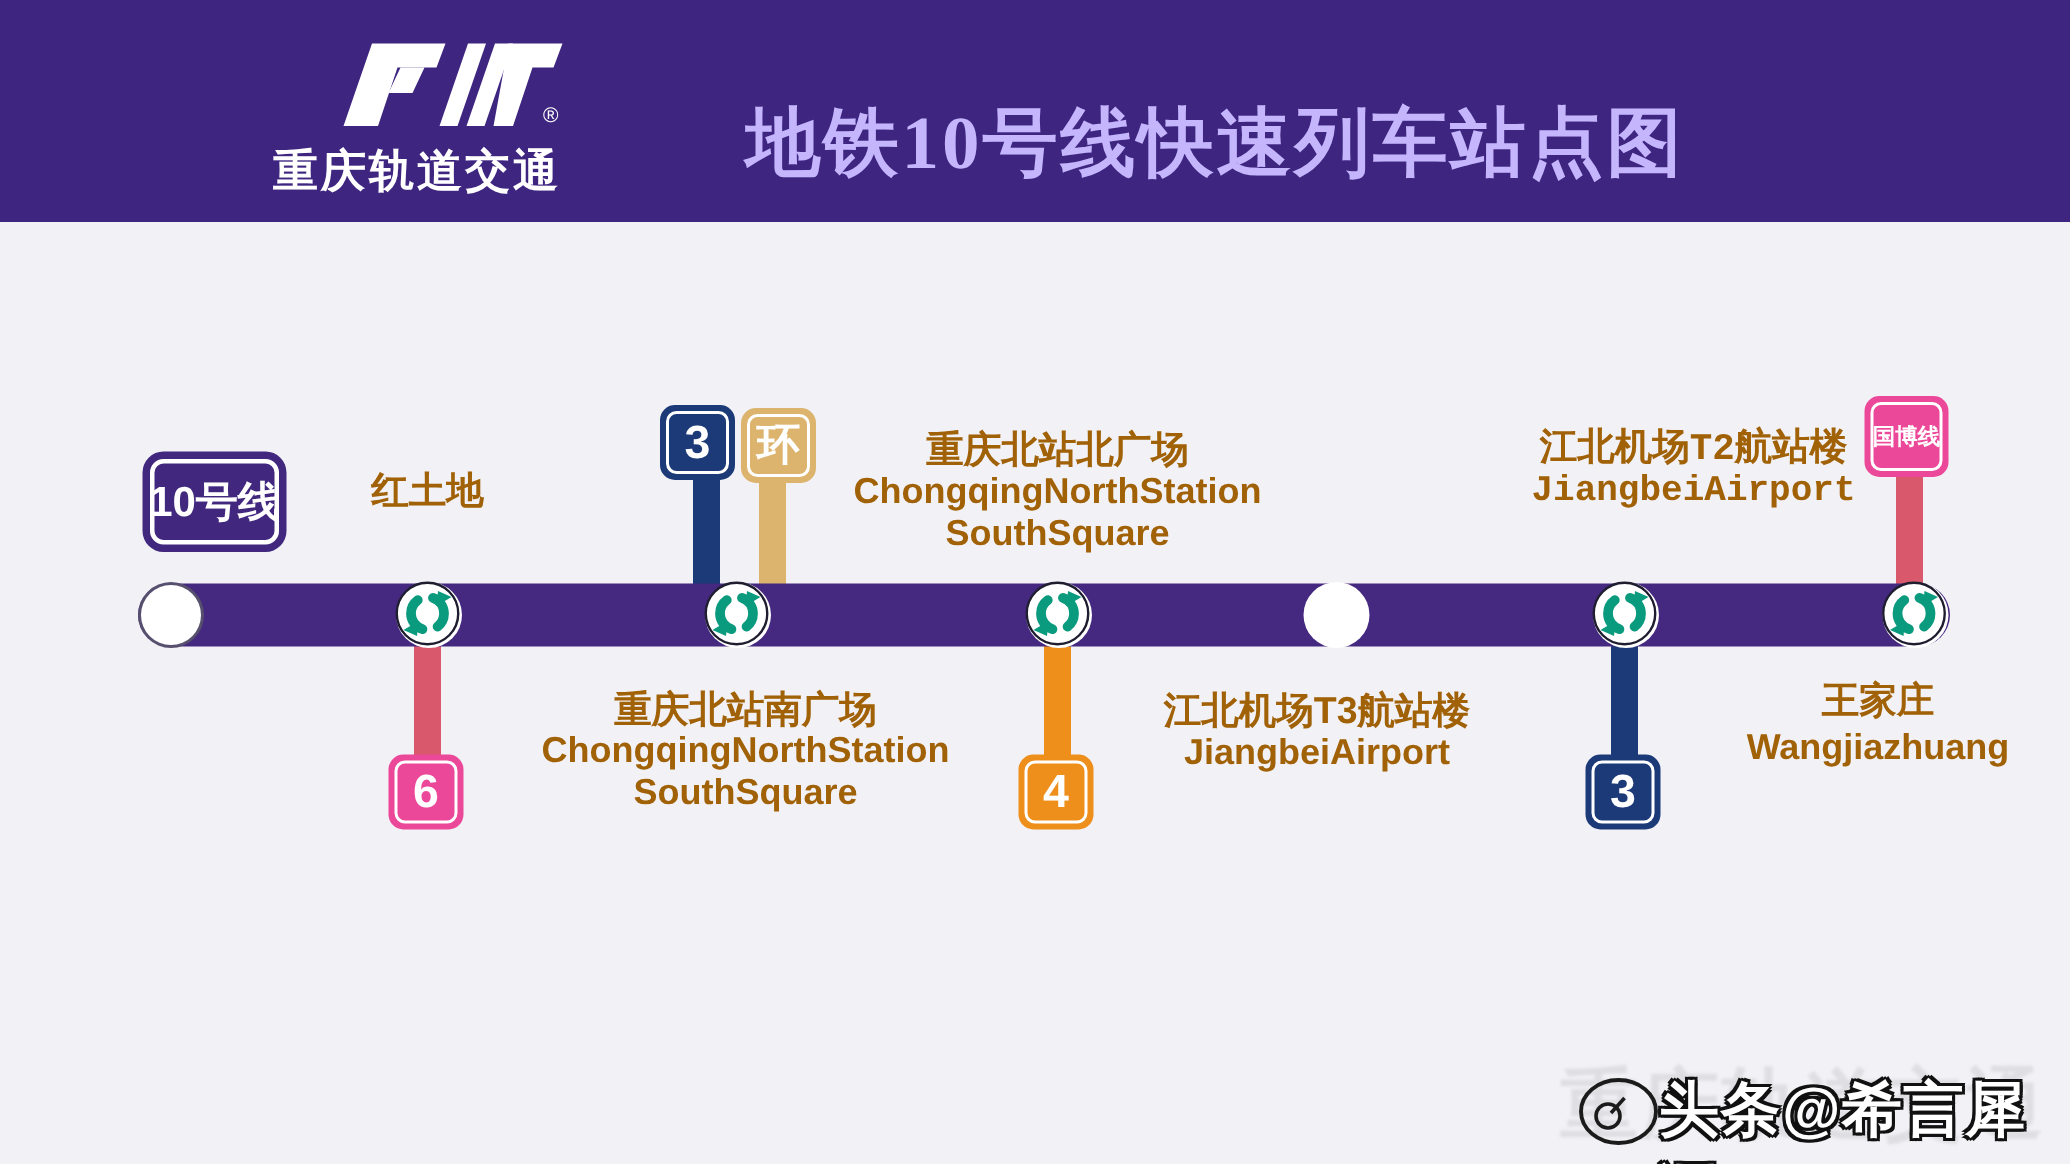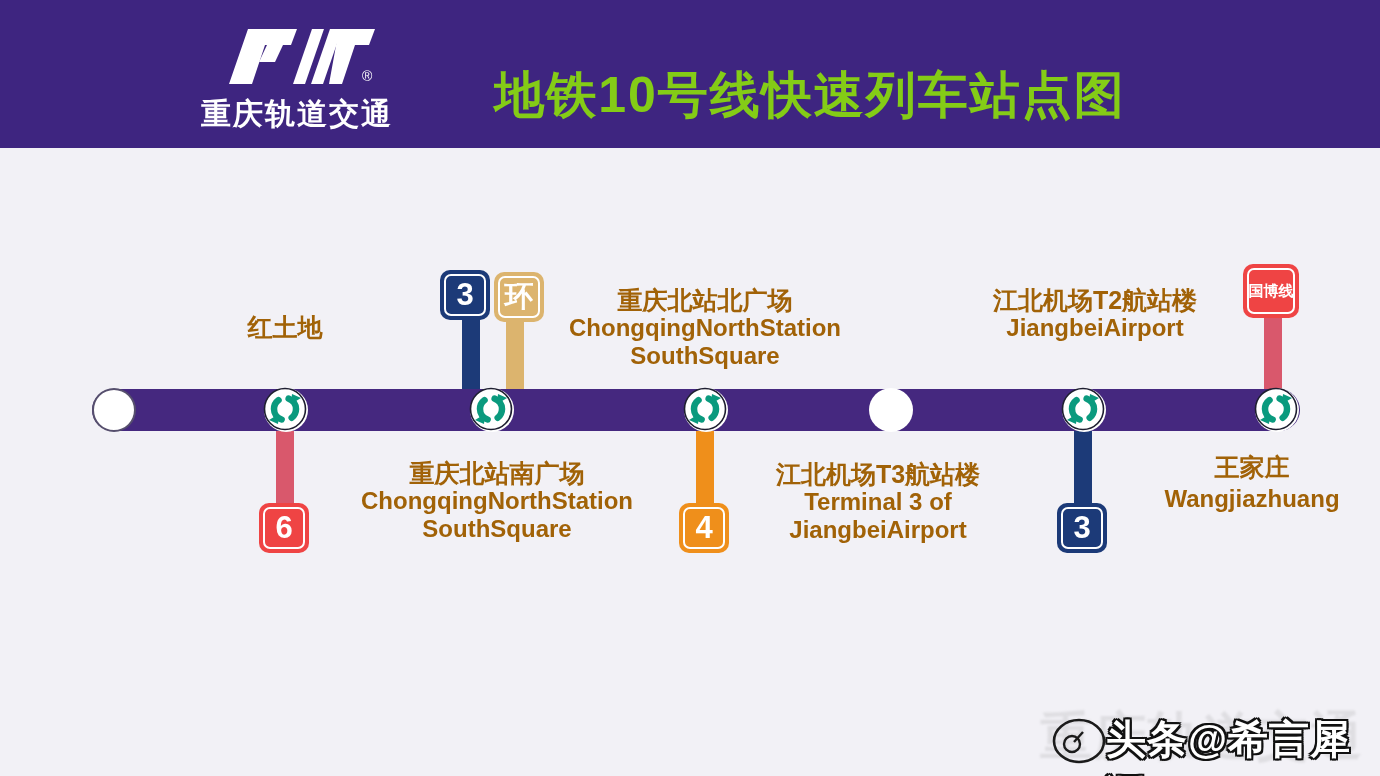--- a/index.html
+++ b/index.html
@@ -2,46 +2,46 @@
 <html><head>
 <meta charset="utf-8">
 <style>
   html,body{margin:0;padding:0;}
   body{font-family:"Liberation Sans",sans-serif;background:#e8e8ec;}
   .stage{position:relative;width:1380px;height:776px;background:#f2f1f6;overflow:hidden;}
 
   
   .banner{position:absolute;left:0;top:0;width:1380px;height:148px;background:#3e2580;}
   .logo-mark{position:absolute;left:205px;top:22px;width:175px;height:68px;}
-  .logo-text{position:absolute;left:182px;top:94px;width:230px;text-align:center;
+  .logo-text{position:absolute;left:182px;top:94px;width:230px;text-align:left;
              color:#fff;font-size:30px;font-weight:bold;letter-spacing:2px;}
   .reg-mark{position:absolute;left:362px;top:68px;color:#fff;font-size:14px;}
   .page-title{position:absolute;left:430px;top:62px;width:760px;text-align:center;
-              color:#84cc16;font-size:50px;font-weight:bold;letter-spacing:2px;}
+              color:#c4b5fd;font-size:50px;font-weight:bold;letter-spacing:2px;font-family:Liberation Serif, serif;}
 
   
   .line-bar{position:absolute;left:92px;top:389px;width:1208px;height:42px;
             background:#45287f;border-radius:22px;z-index:2;}
   .stem{position:absolute;width:18px;z-index:1;}
   .stem.red{background:#d9586c;}
   .stem.navy{background:#1c3a78;}
   .stem.tan{background:#dcb46e;}
   .stem.orange{background:#ef8f1b;}
 
   .node{position:absolute;top:388px;width:44px;height:44px;border-radius:50%;
         background:#fff;z-index:3;box-sizing:border-box;}
   .node.bordered{border:2px solid rgba(30,20,60,.75);}
   .node svg{position:absolute;left:-1px;top:-1px;width:44px;height:44px;}
 
   
   .badge{position:absolute;display:flex;align-items:center;justify-content:center;
          color:#fff;font-weight:bold;z-index:3;border-radius:10px;}
   .badge::before{content:"";position:absolute;inset:4px;border:2.6px solid #fff;border-radius:7px;}
   .badge.sq{width:50px;height:50px;font-size:31px;}
-  .badge.red{background:#ef4444;}
+  .badge.red{background:#ec4899;}
   .badge.navy{background:#1c3a78;}
   .badge.tan{background:#dcb46e;}
   .badge.orange{background:#ef8f1b;}
   .badge.line10{left:95px;top:301px;width:96px;height:67px;background:#41287e;
                 font-size:28px;border-radius:14px;}
   .badge.line10::before{inset:5px;border-width:3px;border-radius:9px;}
   .badge.guobo{left:1243px;top:264px;width:56px;height:54px;font-size:15px;letter-spacing:0;}
 
   
   .lbl{position:absolute;text-align:center;color:#a16207;font-weight:bold;
@@ -68,20 +68,23 @@
       <path fill="#fff" d="M54 40 L62 23 L78 23 L70 40 Z"></path>
       <path fill="#fff" d="M88 62 L107 7 L119 7 L100 62 Z"></path>
       <path fill="#fff" d="M106 62 L125 7 L137 7 L118 62 Z"></path>
       <path fill="#fff" d="M134 7 L170 7 L164 23 L150 23 L137 62 L124 62 Z"></path>
     </svg>
     <div class="reg-mark">®</div>
     <div class="logo-text">重庆轨道交通</div>
     <div class="page-title">地铁10号线快速列车站点图</div>
   </div>
 
+  <div class="badge line10">
+    <span>10号线</span>
+  </div>
 
   <div class="stem red" style="left:276px;top:418px;height:92px;"></div>
   <div class="stem navy" style="left:462px;top:314px;height:84px;"></div>
   <div class="stem tan" style="left:506px;top:316px;height:82px;"></div>
   <div class="stem orange" style="left:696px;top:418px;height:92px;"></div>
   <div class="stem navy" style="left:1074px;top:418px;height:92px;"></div>
   <div class="stem red" style="left:1264px;top:310px;height:94px;"></div>
 
   <div class="line-bar"></div>
 
@@ -149,25 +152,24 @@
   </div>
 
   <div class="lbl" style="left:543px;top:286px;width:324px;">
     <div class="zh">重庆北站北广场</div>
     <div>ChongqingNorthStation</div>
     <div>SouthSquare</div>
   </div>
 
   <div class="lbl" style="left:716px;top:460px;width:324px;">
     <div class="zh">江北机场T3航站楼</div>
-    <div>Terminal 3 of</div>
     <div>JiangbeiAirport</div>
   </div>
 
-  <div class="lbl" style="left:933px;top:286px;width:324px;">
+  <div class="lbl" style="left:967px;top:286px;width:324px;font-family:Liberation Mono, monospace;">
     <div class="zh">江北机场T2航站楼</div>
     <div>JiangbeiAirport</div>
   </div>
 
   <div class="lbl" style="left:1132px;top:452px;width:240px;line-height:31px;">
     <div class="zh">王家庄</div>
     <div>Wangjiazhuang</div>
   </div>
 
   <div class="ghost-wm">重庆轨道交通</div>

